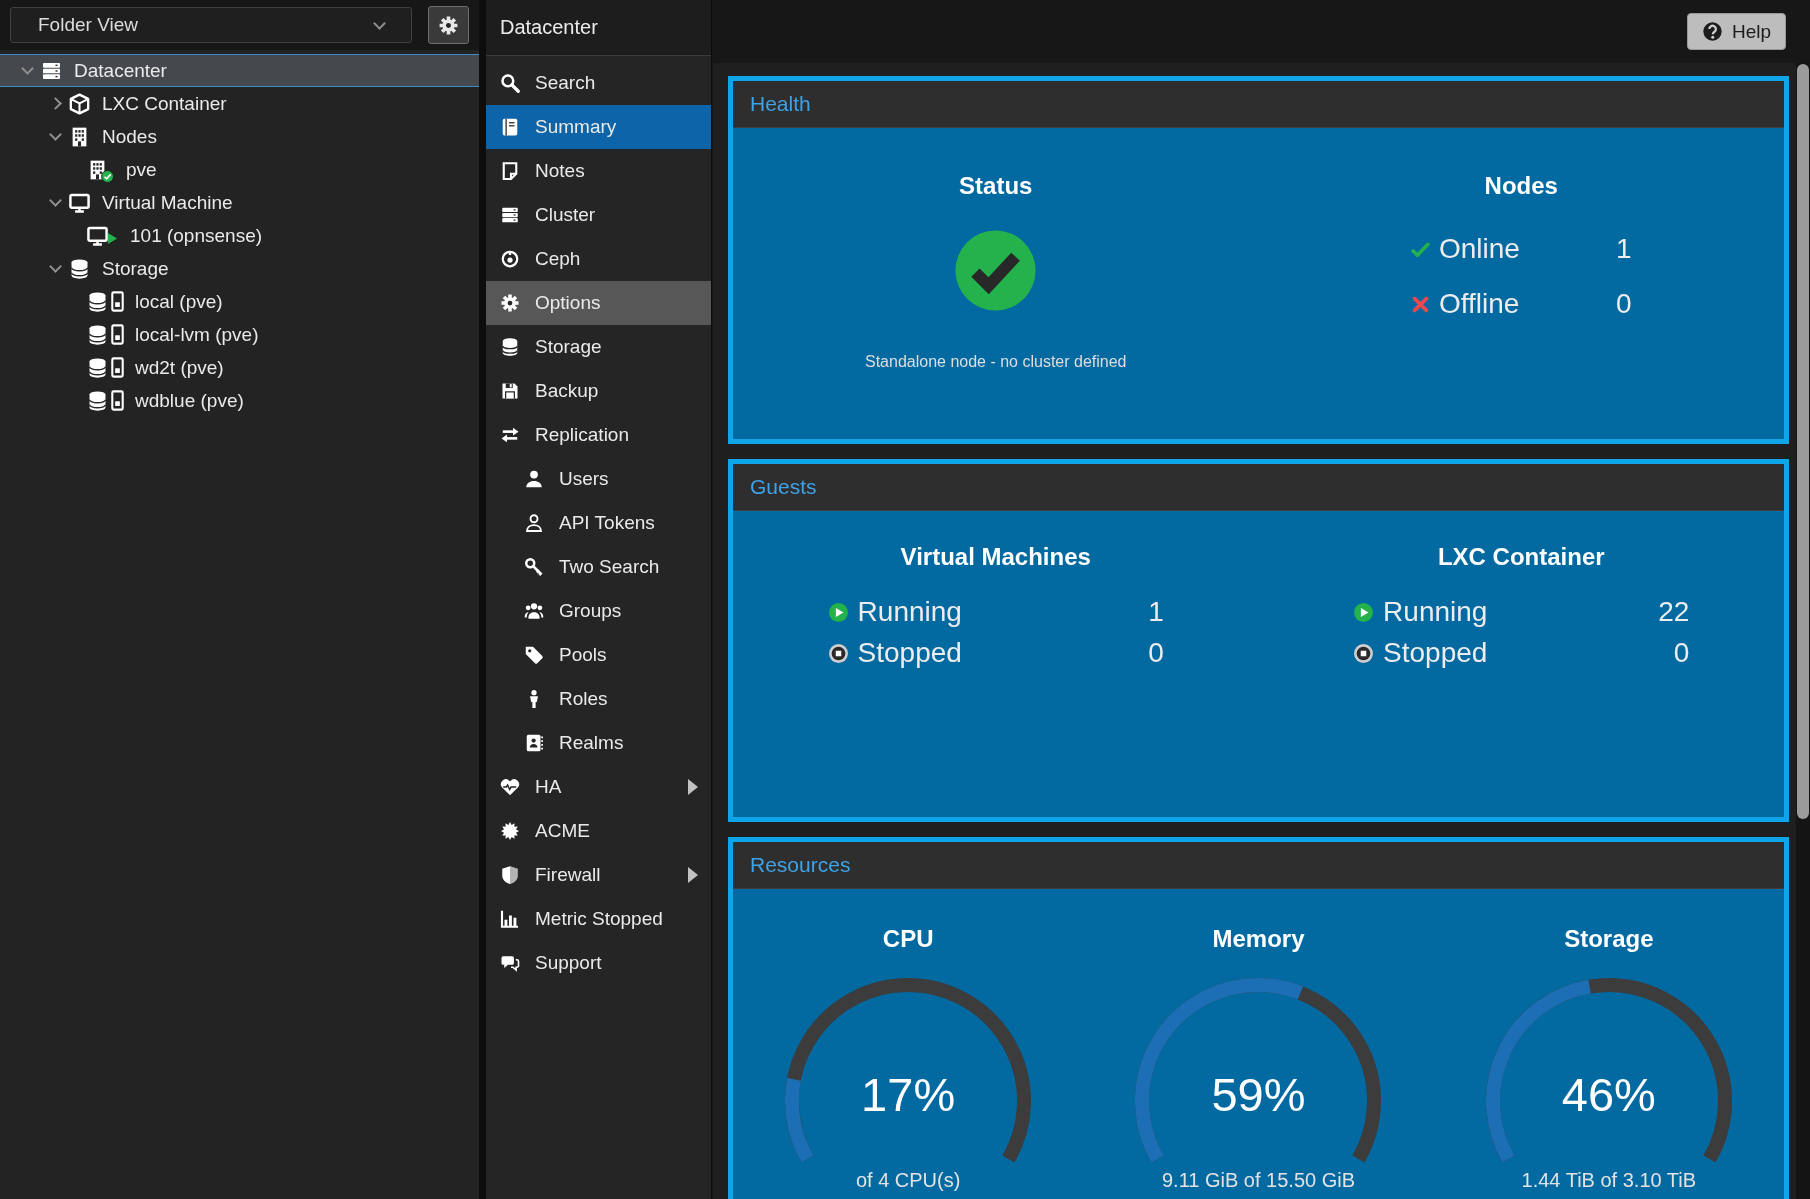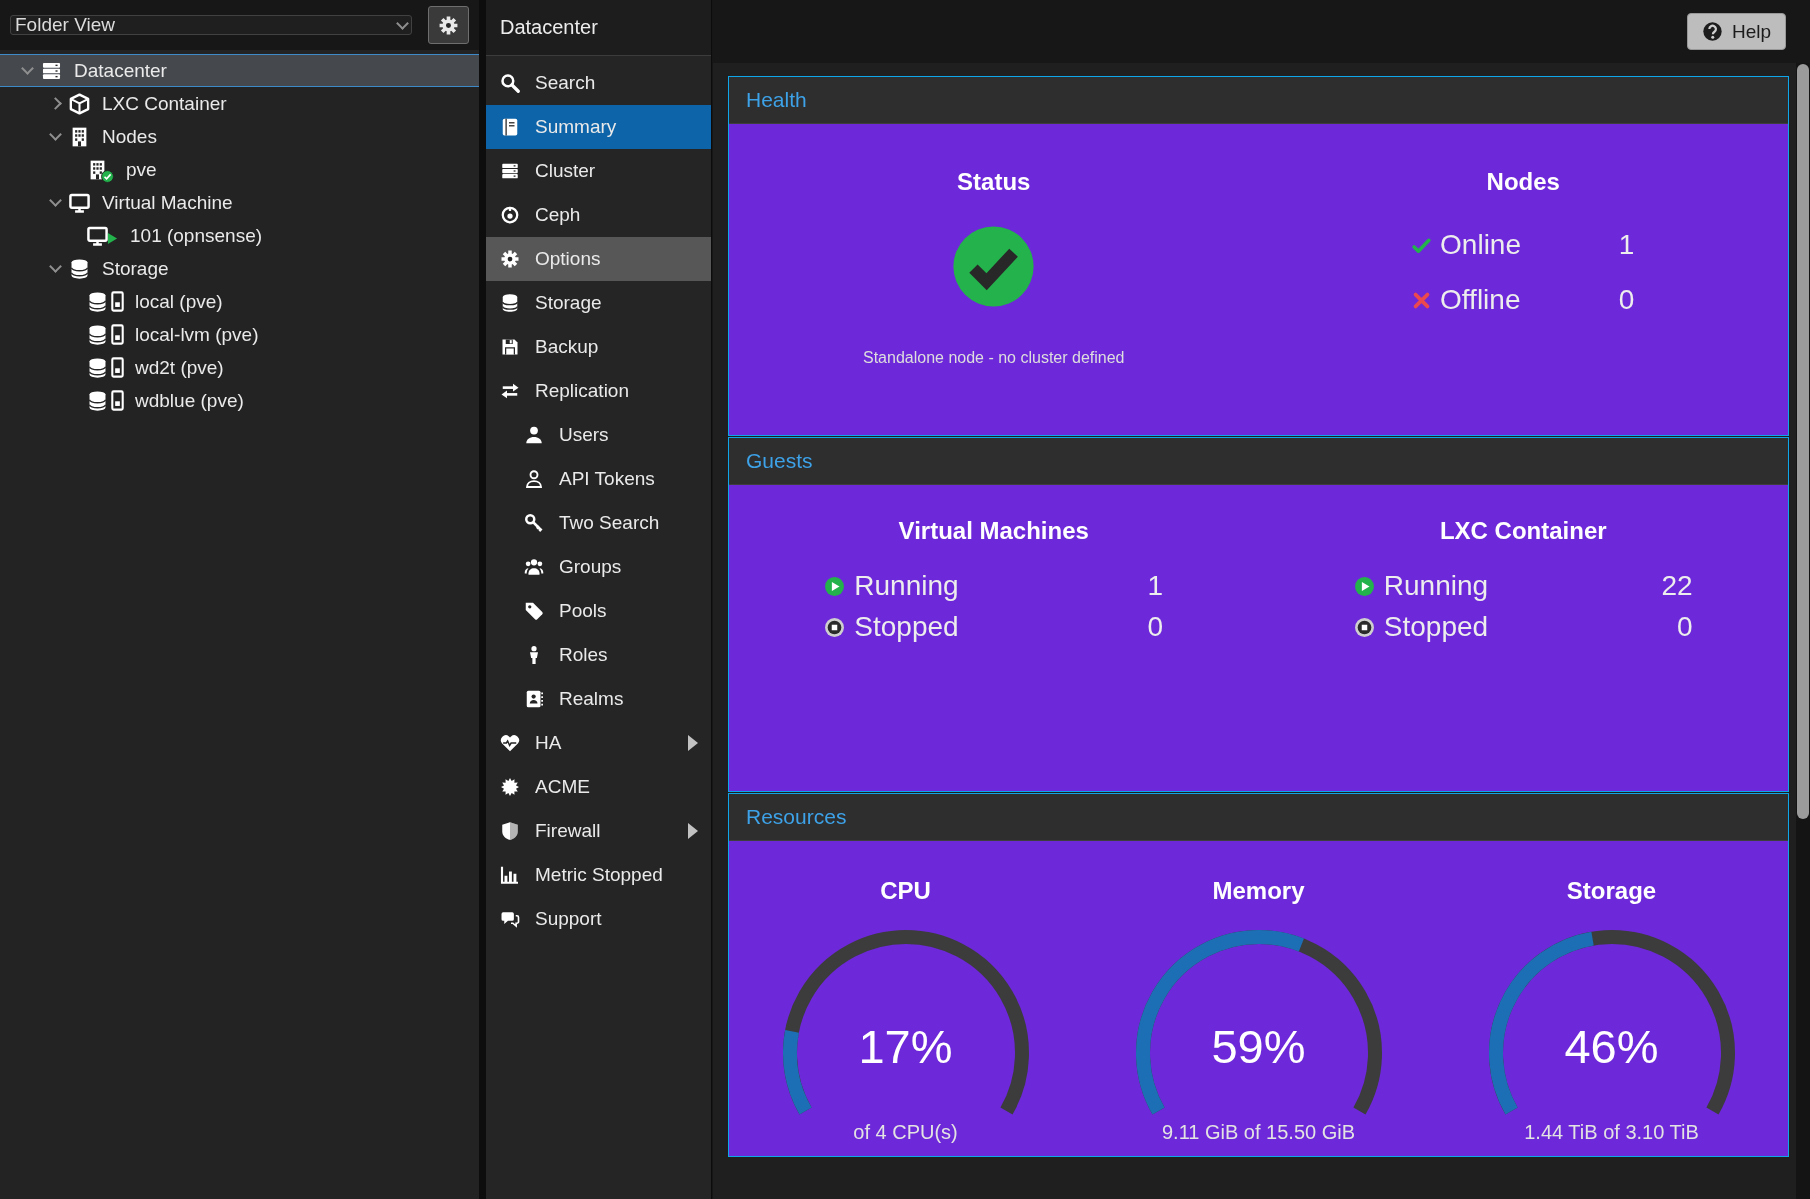--- a/index.html
+++ b/index.html
@@ -4,21 +4,21 @@
 <style>
   :root{ --ko:#262626; --blue:#0d64a8; --hblue:#3da2e8; --green:#23b24c; --red:#e9494f; --gblue:#1d6fb5; }
   *{box-sizing:border-box; margin:0; padding:0;}
   html,body{width:1810px;height:1199px;overflow:hidden;}
   body{background:#161616; font-family:"Liberation Sans", sans-serif; color:#e6e6e6; position:relative;}
   svg{display:block;}
 
   
   .left-panel{position:absolute;left:0;top:0;width:486px;height:100%;background:#232323;border-right:7px solid #0d0d0d;}
   .left-header{height:50px;background:#171717;display:flex;align-items:center;padding:0 10px;gap:16px;}
-  .combo{flex:1;height:20px;background:#1f1f1f;border:1px solid #414141;border-radius:3px;display:flex;align-items:center;justify-content:space-between;padding:0 4px;font-size:19px;color:#dcdcdc;}
+  .combo{flex:1;height:36px;background:#1f1f1f;border:1px solid #414141;border-radius:3px;display:flex;align-items:center;justify-content:space-between;padding:0 27px;font-size:19px;color:#dcdcdc;}
   .chev{width:9px;height:9px;border-right:2px solid #8f8f8f;border-bottom:2px solid #8f8f8f;display:inline-block;}
   .chev-d{transform:rotate(45deg);margin-top:-4px;}
   .chev-r{transform:rotate(-45deg);}
   .gear-btn{width:41px;height:38px;background:#3a3a3a;border:1px solid #6e6e6e;border-radius:3px;display:flex;align-items:center;justify-content:center;color:#e8e8e8;}
   .gear-btn svg{width:21px;height:21px;}
   .tree{padding-top:4px;}
   .tree-row{height:33px;display:flex;align-items:center;font-size:19px;color:#eaeaea;}
   .tree-row.sel{background:#45494e;border-top:1px solid #3e8ac8;border-bottom:1px solid #3e8ac8;}
   .lvl0{padding-left:14px;} .lvl1{padding-left:42px;} .lvl2{padding-left:86px;}
   .exp{width:26px;display:flex;align-items:center;justify-content:center;flex:0 0 26px;}
@@ -42,21 +42,21 @@
   .nav-arrow{margin-left:auto;}
   .tri-d{width:0;height:0;border-left:8px solid transparent;border-right:8px solid transparent;border-top:10px solid #c2c2c2;}
   .tri-r{width:0;height:0;border-top:8px solid transparent;border-bottom:8px solid transparent;border-left:10px solid #c2c2c2;}
 
   
   .content{position:absolute;left:713px;top:0;right:0;bottom:0;background:#1f1f1f;}
   .topbar{height:63px;background:#171717;display:flex;align-items:center;justify-content:flex-end;padding:0 24px;}
   .help-btn{height:37px;display:flex;align-items:center;gap:9px;background:#bdbdbd;border:1px solid #989898;border-radius:4px;padding:6px 14px;color:#1c1c1c;font-size:19px;}
   .help-btn svg{width:21px;height:21px;}
   .panels{position:absolute;top:63px;left:0;right:14px;bottom:0;padding:13px 7px 0 15px;overflow:hidden;}
-  .panel{background:#6d28d9;border:1px solid #0ea5e9;margin-bottom:1px;}
+  .panel{background:#0369a1;border:5px solid #0ea5e9;margin-bottom:15px;}
   .panel-h{height:47px;display:flex;align-items:center;padding:0 17px;color:var(--hblue);font-size:21px;background:#2e2e2e;border-bottom:1px solid #3e3e3e;}
   .panel-b{display:flex;}
   .hb{height:311px;} .gb{height:306px;} .rb{height:315px;}
   .col{flex:1;display:flex;flex-direction:column;align-items:center;}
   .sec-h{font-size:24px;font-weight:bold;color:#fff;}
   .hb .sec-h{margin-top:44px;}
   .big-check{width:83px;height:83px;margin-top:29px;}
   .status-msg{margin-top:41px;font-size:16px;color:#dedede;}
   .kv-rows{margin-top:33px;display:flex;flex-direction:column;gap:23px;width:42%;}
   .kv{display:flex;align-items:center;font-size:28px;color:#ededed;}
@@ -401,20 +401,28 @@
         </span>
         <span>Search</span>
       </div>
     <div class="nav-item sel">
         <span class="ni">
           <svg>
             <use href="#i-book"></use>
           </svg>
         </span>
         <span>Summary</span>
+      </div>
+    <div class="nav-item">
+        <span class="ni">
+          <svg>
+            <use href="#i-note"></use>
+          </svg>
+        </span>
+        <span>Notes</span>
       </div>
     <div class="nav-item">
         <span class="ni">
           <svg>
             <use href="#i-rack"></use>
           </svg>
         </span>
         <span>Cluster</span>
       </div>
     <div class="nav-item">

